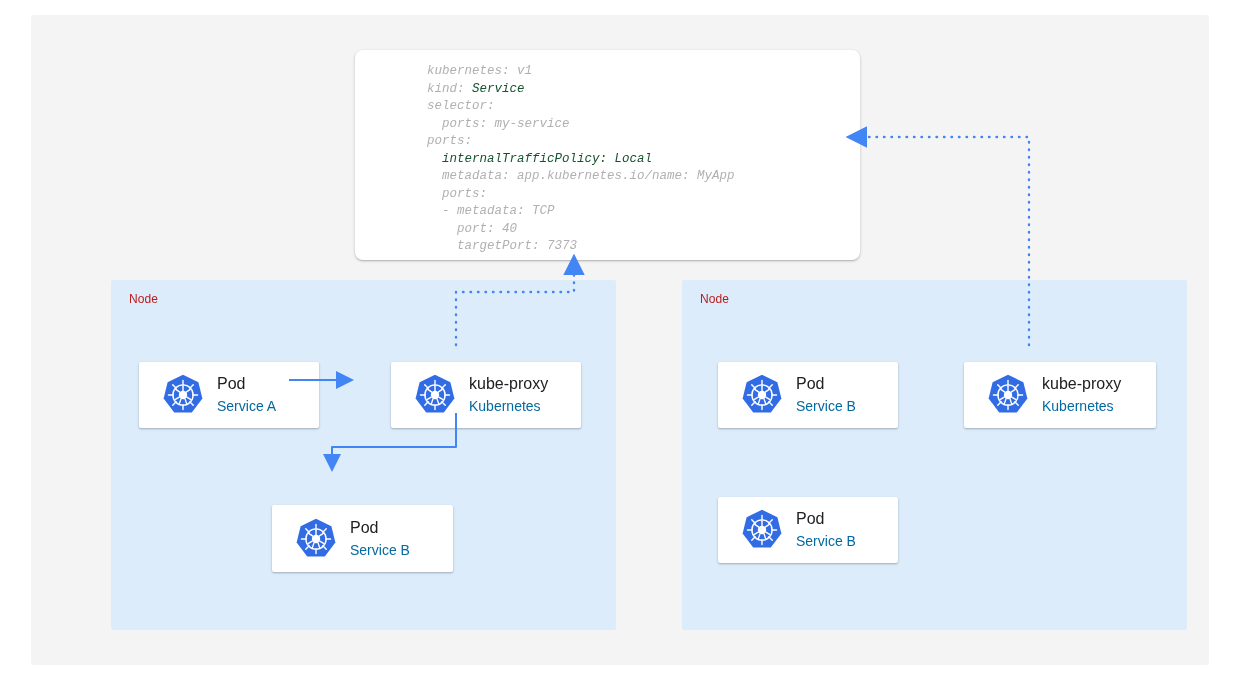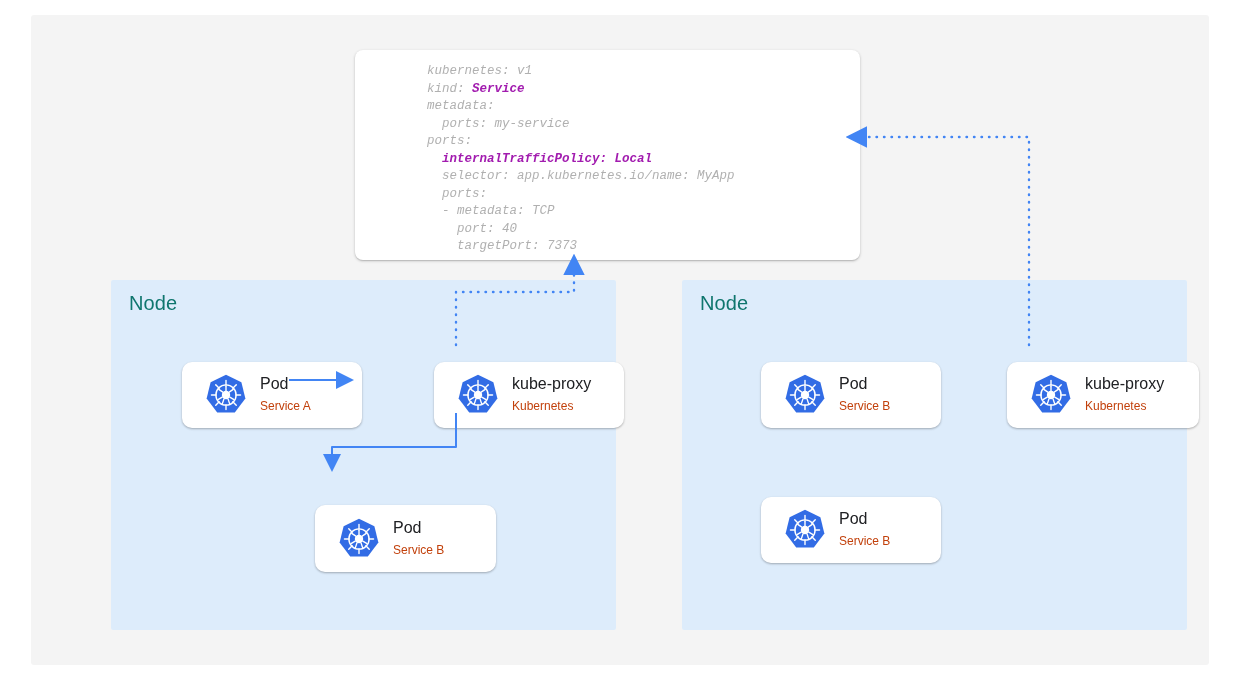--- a/index.html
+++ b/index.html
@@ -41,49 +41,48 @@
     left: 72px;
     top: 13px;
     font-family: "Liberation Mono", "DejaVu Sans Mono", monospace;
     font-style: italic;
     font-size: 12.5px;
     line-height: 17.5px;
     color: #b0b0b0;
     white-space: pre;
   }
   #yaml-code .b {
-    font-weight: bold;
-    color: #a21caf;
+    font-weight: normal;
+    color: #14532d;
   }
   
   .node-panel {
     position: absolute;
     background: #ddecfb;
     border-radius: 2px;
   }
   #node-left  { left: 80px;  top: 265px; width: 505px; height: 350px; }
   #node-right { left: 651px; top: 265px; width: 505px; height: 350px; }
   .node-label {
     position: absolute;
     left: 18px;
     top: 12px;
-    font-size: 20px;
-    color: #0f766e;
+    font-size: 12px;
+    color: #b91c1c;
     letter-spacing: 0.1px;
   }
   
   .card {
     position: absolute;
     background: #ffffff;
-    border-radius: 10px;
+    border-radius: 2px;
     box-shadow: 0 1px 2px rgba(0,0,0,0.20), 0 1px 3px rgba(0,0,0,0.10);
     display: flex;
     align-items: center;
     box-sizing: border-box;
-    margin-left: 43px;
   }
   .card .k8s-icon {
     position: absolute;
     left: 22px;
     top: 50%;
     transform: translateY(-50%);
     width: 44px;
     height: 44px;
   }
   .card .card-text {
@@ -92,22 +91,22 @@
     top: 50%;
     transform: translateY(-50%);
   }
   .card-title {
     font-size: 16px;
     color: #202124;
     line-height: 20px;
     white-space: nowrap;
   }
   .card-sub {
-    font-size: 12px;
-    color: #c2410c;
+    font-size: 14px;
+    color: #0369a1;
     line-height: 20px;
     margin-top: 2px;
     white-space: nowrap;
   }
   
   #card-pod-a        { left: 108px; top: 347px; width: 180px; height: 66px; }
   #card-kube-left    { left: 360px; top: 347px; width: 190px; height: 66px; }
   #card-pod-b-left   { left: 241px; top: 490px; width: 181px; height: 67px; }
   #card-pod-b1-right { left: 687px; top: 347px; width: 180px; height: 66px; }
   #card-kube-right   { left: 933px; top: 347px; width: 192px; height: 66px; }
@@ -125,25 +124,25 @@
 </style>
 </head>
 <body>
 
 <div id="root">
   <div id="canvas">
 
     <div id="yaml-card">
       <div id="yaml-code"><span>kubernetes: v1</span>
 <span>kind: <span class="b">Service</span></span>
-<span>metadata:</span>
+<span>selector:</span>
 <span>  ports: my-service</span>
 <span>ports:</span>
 <span class="b">  internalTrafficPolicy: Local</span>
-<span>  selector: app.kubernetes.io/name: MyApp</span>
+<span>  metadata: app.kubernetes.io/name: MyApp</span>
 <span>  ports:</span>
 <span>  - metadata: TCP</span>
 <span>    port: 40</span>
 <span>    targetPort: 7373</span></div>
     </div>
 
     <div class="node-panel" id="node-left">
       <div class="node-label">Node</div>
     </div>
 

